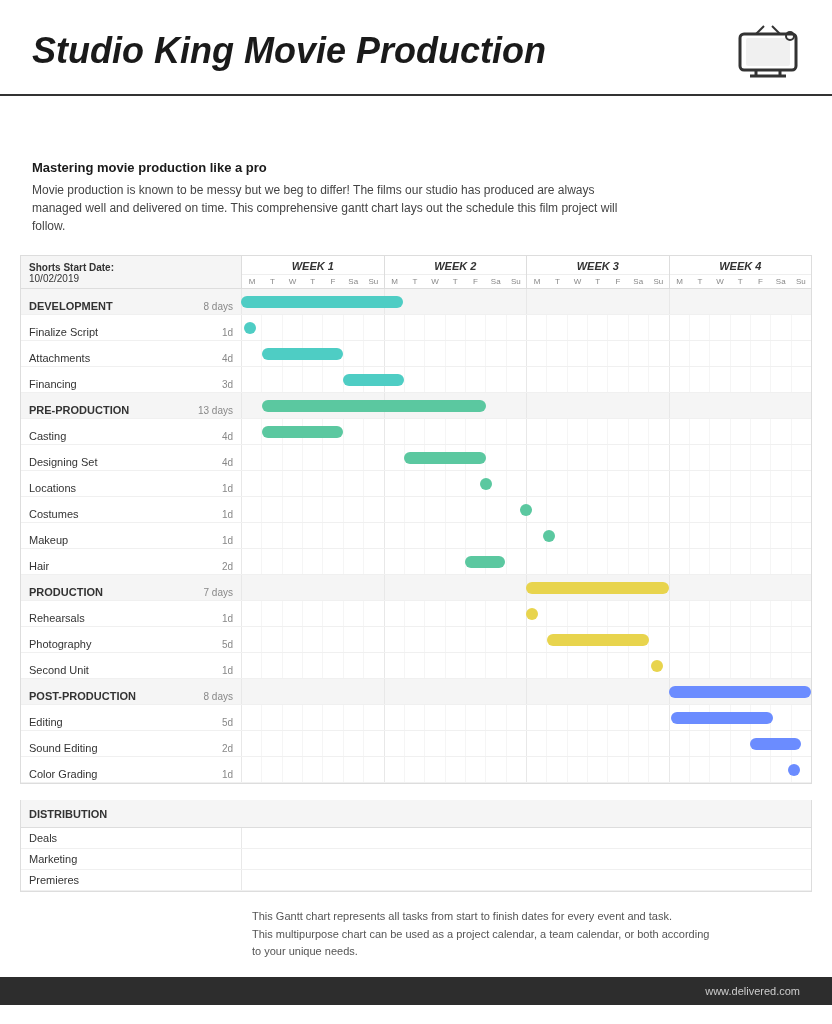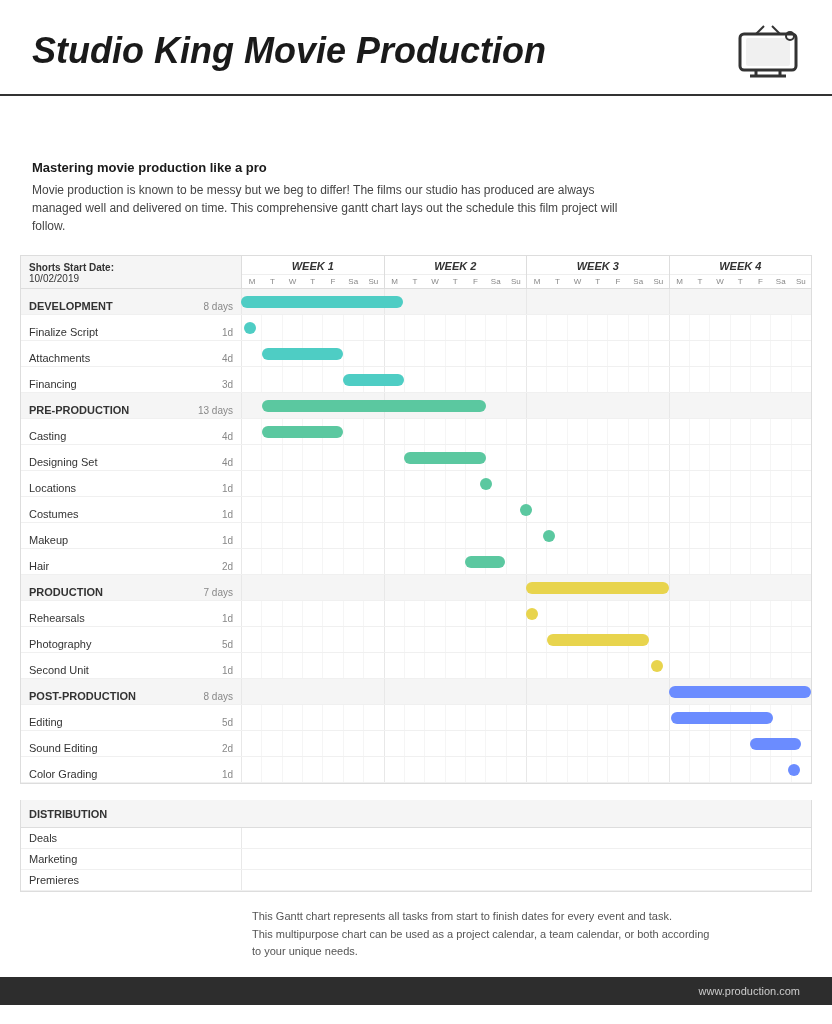--- a/index.html
+++ b/index.html
@@ -1305,16 +1305,16 @@
       <div class="dist-task-label">Premieres</div>
       <div class="dist-task-chart"></div>
     </div>
   </div>
 
   <div class="footer-note">
     <span>This Gantt chart represents all tasks from start to finish dates for every event and task.<br>This multipurpose chart can be used as a project calendar, a team calendar, or both according<br>to your unique needs.</span>
   </div>
 
   <div class="bottom-bar">
-    <span>www.production.com</span>
+    <span>www.delivered.com</span>
   </div>
 
 </div>
 
 </body></html>

